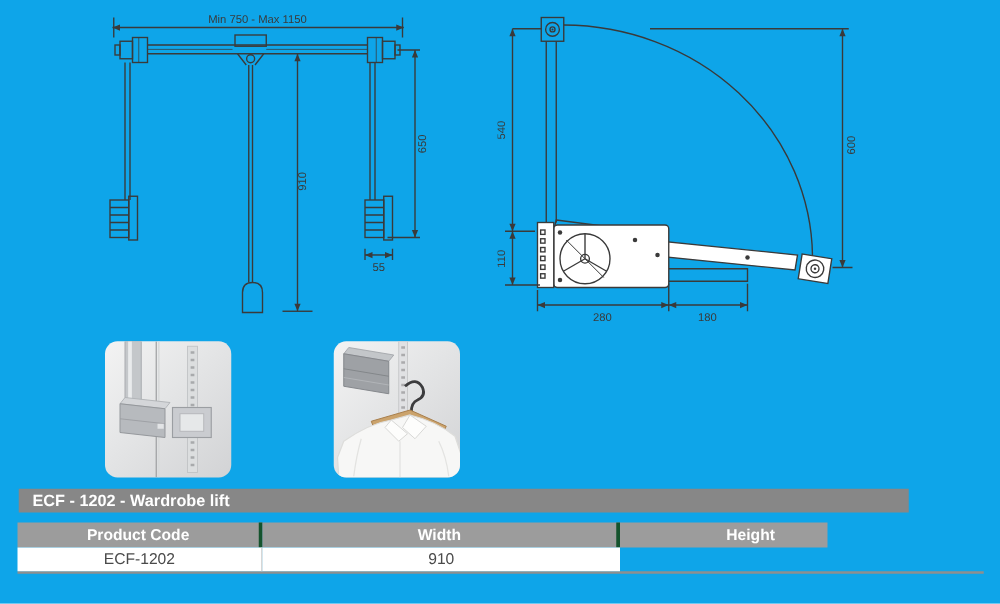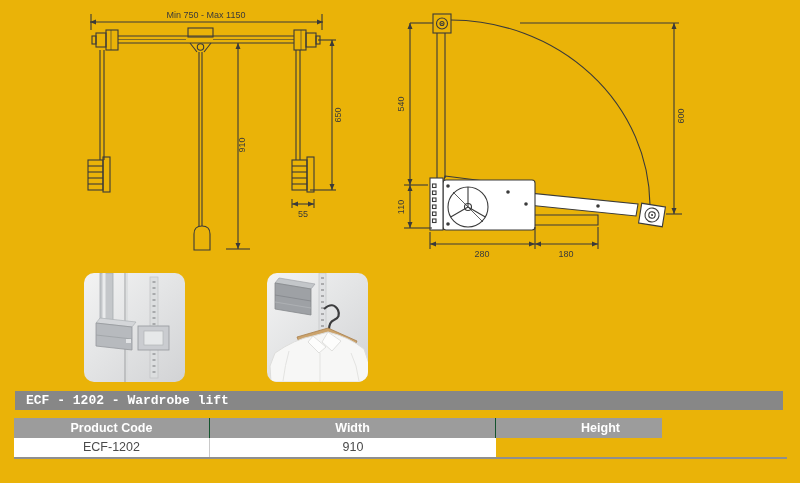--- a/index.html
+++ b/index.html
@@ -1,29 +1,29 @@
 <!DOCTYPE html>
 <html><head>
 <meta charset="utf-8">
 <style>
   html,body{margin:0;padding:0;background:#fff;}
-  #page{position:relative;width:800px;height:483px;background:#eab308;overflow:hidden;
+  #page{position:relative;width:800px;height:483px;background:#0ea5e9;overflow:hidden;
         font-family:"Liberation Sans",sans-serif;}
   svg text{font-family:"Liberation Sans",sans-serif;fill:#3a3a3a;}
   .dimtext{font-size:9px;}
   .drawing{position:absolute;}
   .photo{position:absolute;width:101px;height:109px;border-radius:10px;overflow:hidden;
          background:linear-gradient(135deg,#f3f3f3 0%,#e4e5e6 45%,#d2d3d5 100%);}
-  #title-bar{position:absolute;left:15px;top:391px;width:768px;height:19px;background:#878787;
+  #title-bar{position:absolute;left:15px;top:391px;width:712px;height:19px;background:#878787;
              color:#fff;font-size:13px;font-weight:bold;line-height:19px;padding-left:11px;
-             box-sizing:border-box;font-family:Liberation Mono, monospace;}
+             box-sizing:border-box;}
   #spec-table{position:absolute;left:14px;top:418px;width:773px;font-size:12.5px;}
   .t-head{display:grid;grid-template-columns:196px 286px 166px 125px;}
   .t-head .cell{background:#9c9c9c;color:#fff;font-weight:bold;text-align:center;height:20px;
-                line-height:20px;border-right:1px solid #14532d;box-sizing:border-box;}
+                line-height:20px;border-right:3px solid #14532d;box-sizing:border-box;}
   .t-head .cell:last-child{border-right:none;padding-left:43px;}
   .t-row{display:grid;grid-template-columns:196px 286px 166px 125px;border-bottom:2px solid #8f8f8f;}
   .t-row .cell{background:#fff;color:#4a4a4a;text-align:center;height:19px;line-height:19px;
                border-right:1px solid #c9c9c9;box-sizing:border-box;}
   .t-row .cell:last-child{border-right:none;}
 </style>
 </head>
 <body>
 
 <div id="page">

